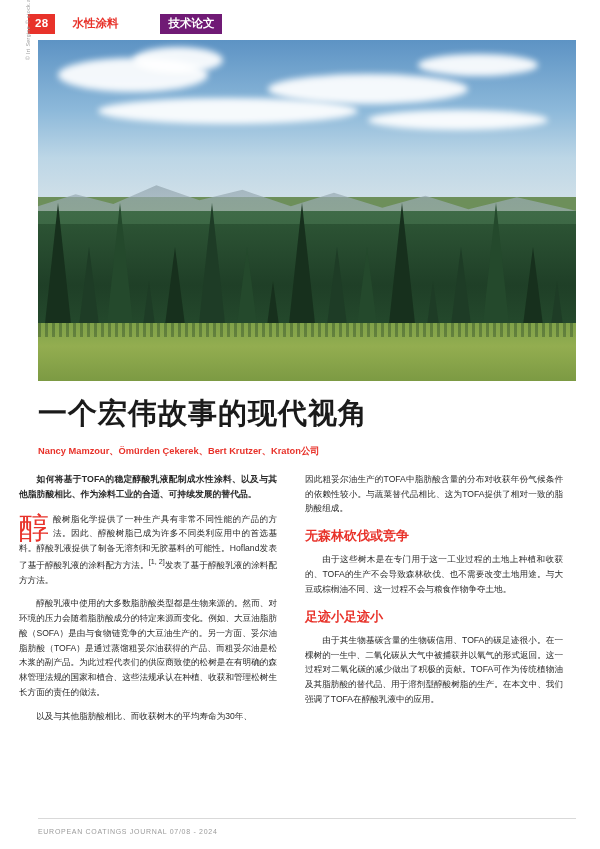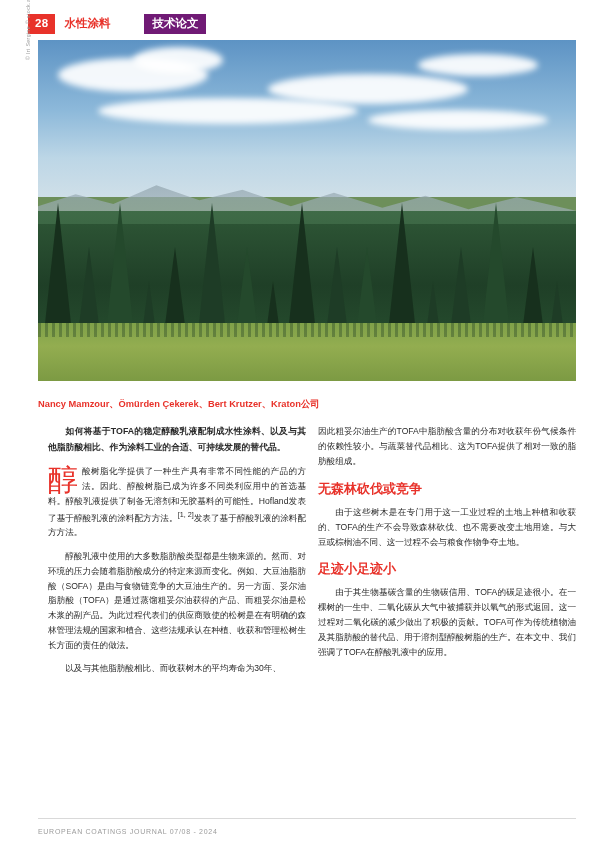--- a/index.html
+++ b/index.html
@@ -13,21 +13,21 @@
     font-family: "Liberation Sans", sans-serif;
     color: #231f20;
     overflow: hidden;
     position: relative;
   }
 
   
   .header {
     display: flex;
     align-items: center;
-    gap: 0;
+    gap: 8px;
     padding: 18px 0 0 28px;
     height: 30px;
     box-sizing: border-box;
   }
   .page-number-badge {
     background: #e8322a;
     color: #ffffff;
     font-size: 11.5px;
     font-weight: bold;
     padding: 4px 7px 4px 7px;
@@ -179,23 +179,22 @@
   .authors {
     color: #e8322a;
     font-size: 9.3px;
     font-weight: bold;
     line-height: 1.55;
   }
 
   
   .columns {
     display: flex;
-    gap: 12px;
-    margin: 13px 24px 0 38px;
-    justify-content: flex-end;
+    gap: 28px;
+    margin: 13px 24px 0 19px;
   }
   .col {
     width: 258px;
     font-size: 8.6px;
     line-height: 1.72;
     color: #2a2a2a;
     text-align: justify;
   }
   .col p {
     margin: 0 0 9px 0;
@@ -285,20 +284,21 @@
     <div class="tree small" style="left:388px;"></div>
     <div class="tree t1" style="left:412px;"></div>
     <div class="tree tall t2" style="left:444px;"></div>
     <div class="tree t3" style="left:484px;"></div>
     <div class="tree small t1" style="left:512px;"></div>
     <div class="meadow"></div>
   </div>
 </div>
 
 <div class="title-block">
+  <h1 class="article-title">一个宏伟故事的现代视角</h1>
   <div class="authors">Nancy Mamzour、Ömürden Çekerek、Bert Krutzer、Kraton公司</div>
 </div>
 
 <div class="columns">
 
   <div class="col">
     <p class="lead">如何将基于TOFA的稳定醇酸乳液配制成水性涂料、以及与其他脂肪酸相比、作为涂料工业的合适、可持续发展的替代品。</p>
 
     <p class="dropcap-para"><span class="dropcap">醇</span><span>酸树脂化学提供了一种生产具有非常不同性能的产品的方法。因此、醇酸树脂已成为许多不同类利应用中的首选基料。醇酸乳液提供了制备无溶剂和无胶基料的可能性。Hofland发表了基于醇酸乳液的涂料配方方法。</span><sup>[1, 2]</sup>发表了基于醇酸乳液的涂料配方方法。</p>
 

